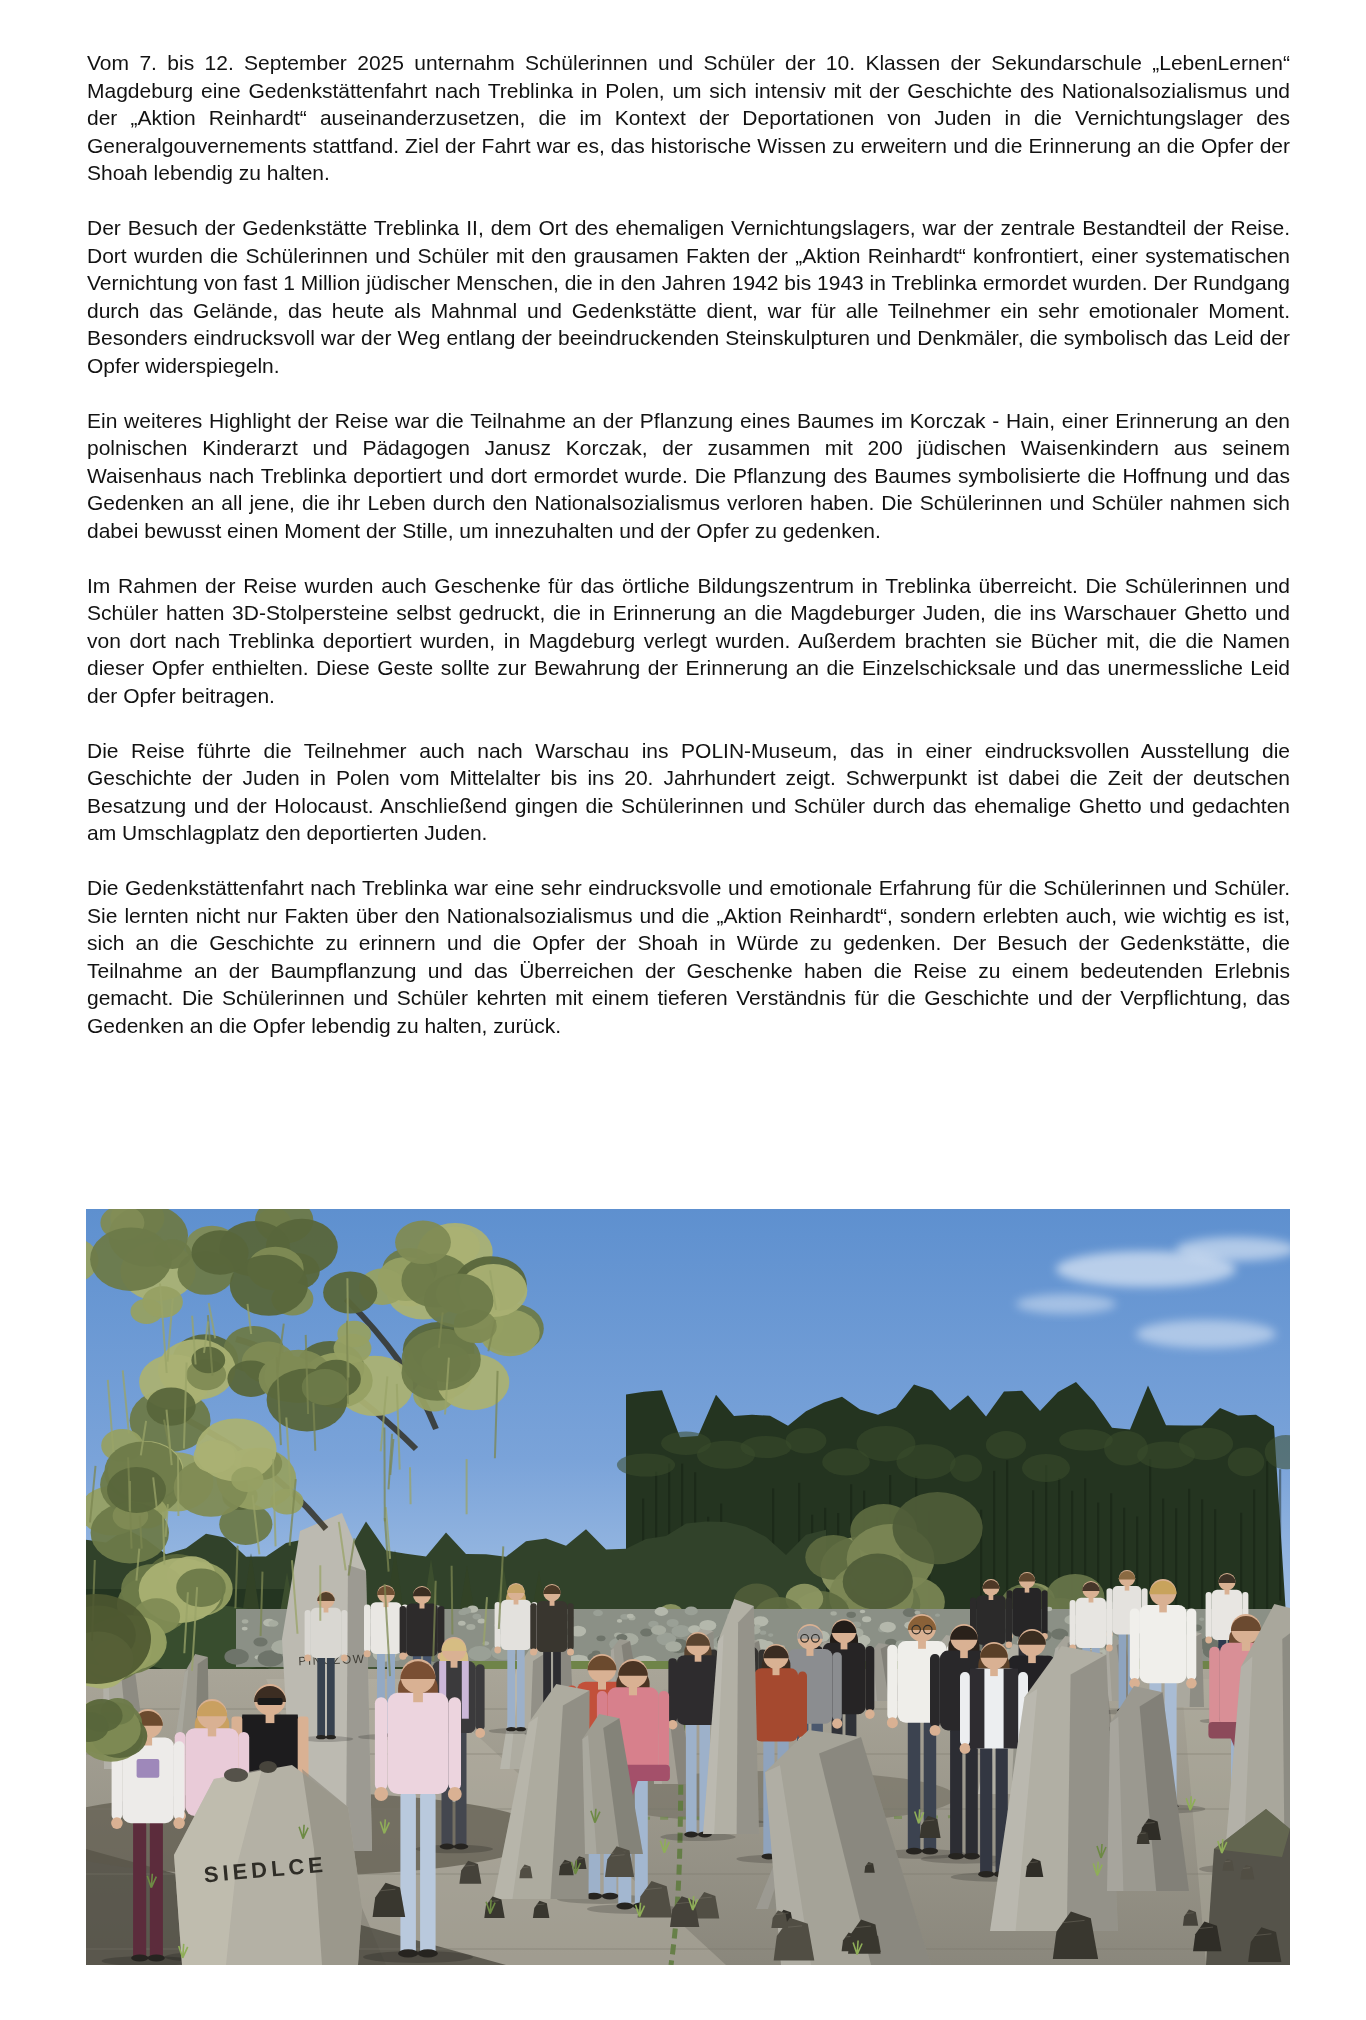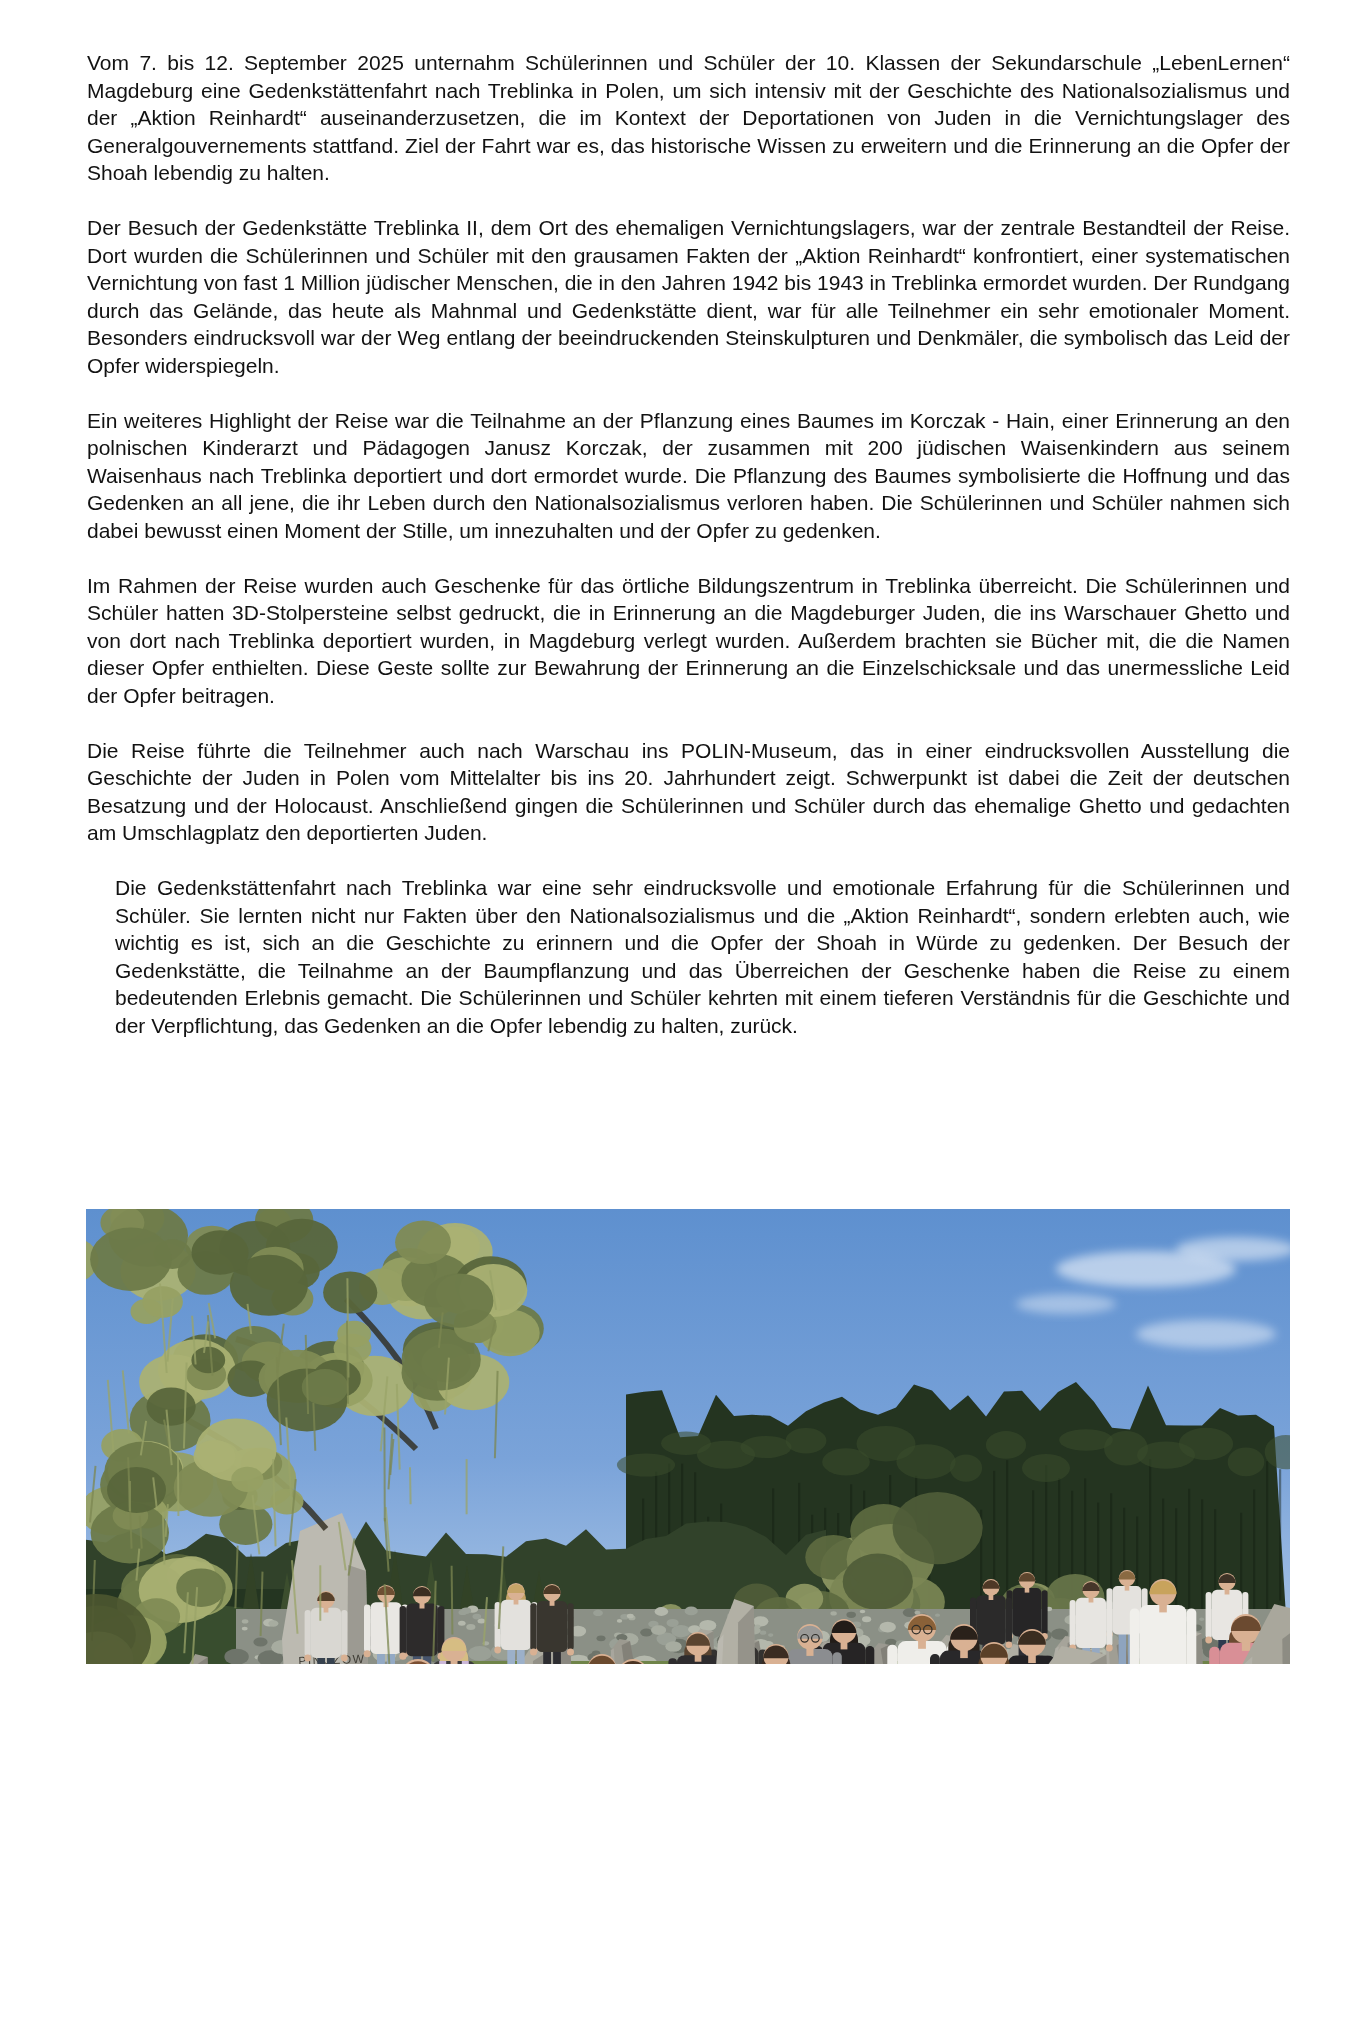--- a/index.html
+++ b/index.html
@@ -1,22 +1,22 @@
 <!DOCTYPE html>
 <html lang="de"><head>
 <meta charset="utf-8">
 <title>Dokument</title>
 <style>
   html,body{margin:0;padding:0;background:#ffffff;}
-  .page{position:relative;width:1366px;height:1664px;background:#ffffff;overflow:hidden;
+  .page{position:relative;width:1366px;height:2020px;background:#ffffff;overflow:hidden;
         font-family:"Liberation Sans",sans-serif;}
   .text-block{position:absolute;left:87px;top:49px;width:1203px;color:#121212;
               font-size:21px;line-height:27.5px;text-align:justify;}
   .text-block p{margin:0 0 27.5px 0;}
-  .text-block p:last-child{margin-bottom:0;margin-left:28px;}
+  .text-block p:last-child{margin-bottom:0;}
   .photo{position:absolute;left:86px;top:1209px;width:1204px;height:756px;margin:0;overflow:hidden;}
   .photo svg{display:block;width:100%;height:100%;}
 </style>
 </head>
 <body>
 
 <div class="page">
   <div class="text-block">
     <p>Vom 7. bis 12. September 2025 unternahm Schülerinnen und Schüler der 10. Klassen der Sekundarschule „LebenLernen“ Magdeburg eine Gedenkstättenfahrt nach Treblinka in Polen, um sich intensiv mit der Geschichte des Nationalsozialismus und der „Aktion Reinhardt“ auseinanderzusetzen, die im Kontext der Deportationen von Juden in die Vernichtungslager des Generalgouvernements stattfand. Ziel der Fahrt war es, das historische Wissen zu erweitern und die Erinnerung an die Opfer der Shoah lebendig zu halten.</p>
     <p>Der Besuch der Gedenkstätte Treblinka II, dem Ort des ehemaligen Vernichtungslagers, war der zentrale Bestandteil der Reise. Dort wurden die Schülerinnen und Schüler mit den grausamen Fakten der „Aktion Reinhardt“ konfrontiert, einer systematischen Vernichtung von fast 1 Million jüdischer Menschen, die in den Jahren 1942 bis 1943 in Treblinka ermordet wurden. Der Rundgang durch das Gelände, das heute als Mahnmal und Gedenkstätte dient, war für alle Teilnehmer ein sehr emotionaler Moment. Besonders eindrucksvoll war der Weg entlang der beeindruckenden Steinskulpturen und Denkmäler, die symbolisch das Leid der Opfer widerspiegeln.</p>

